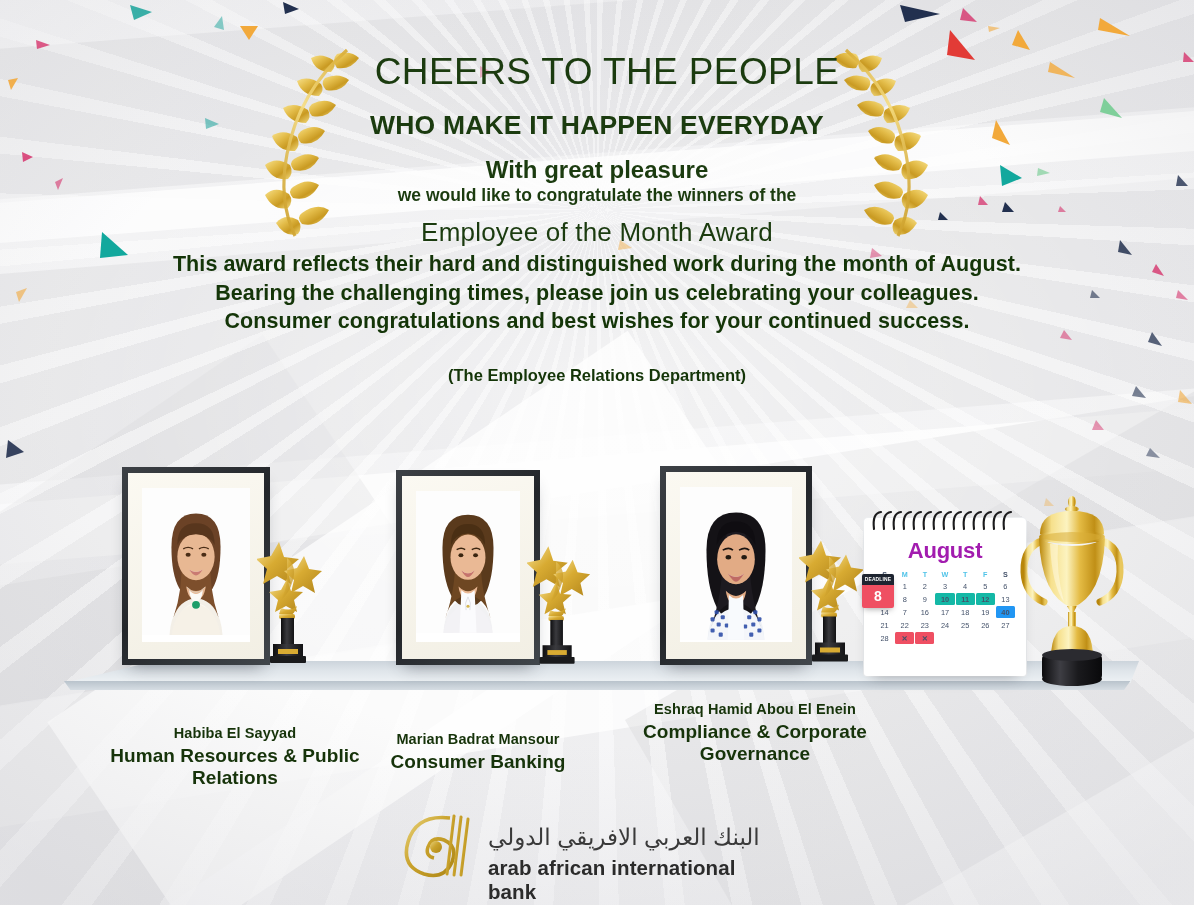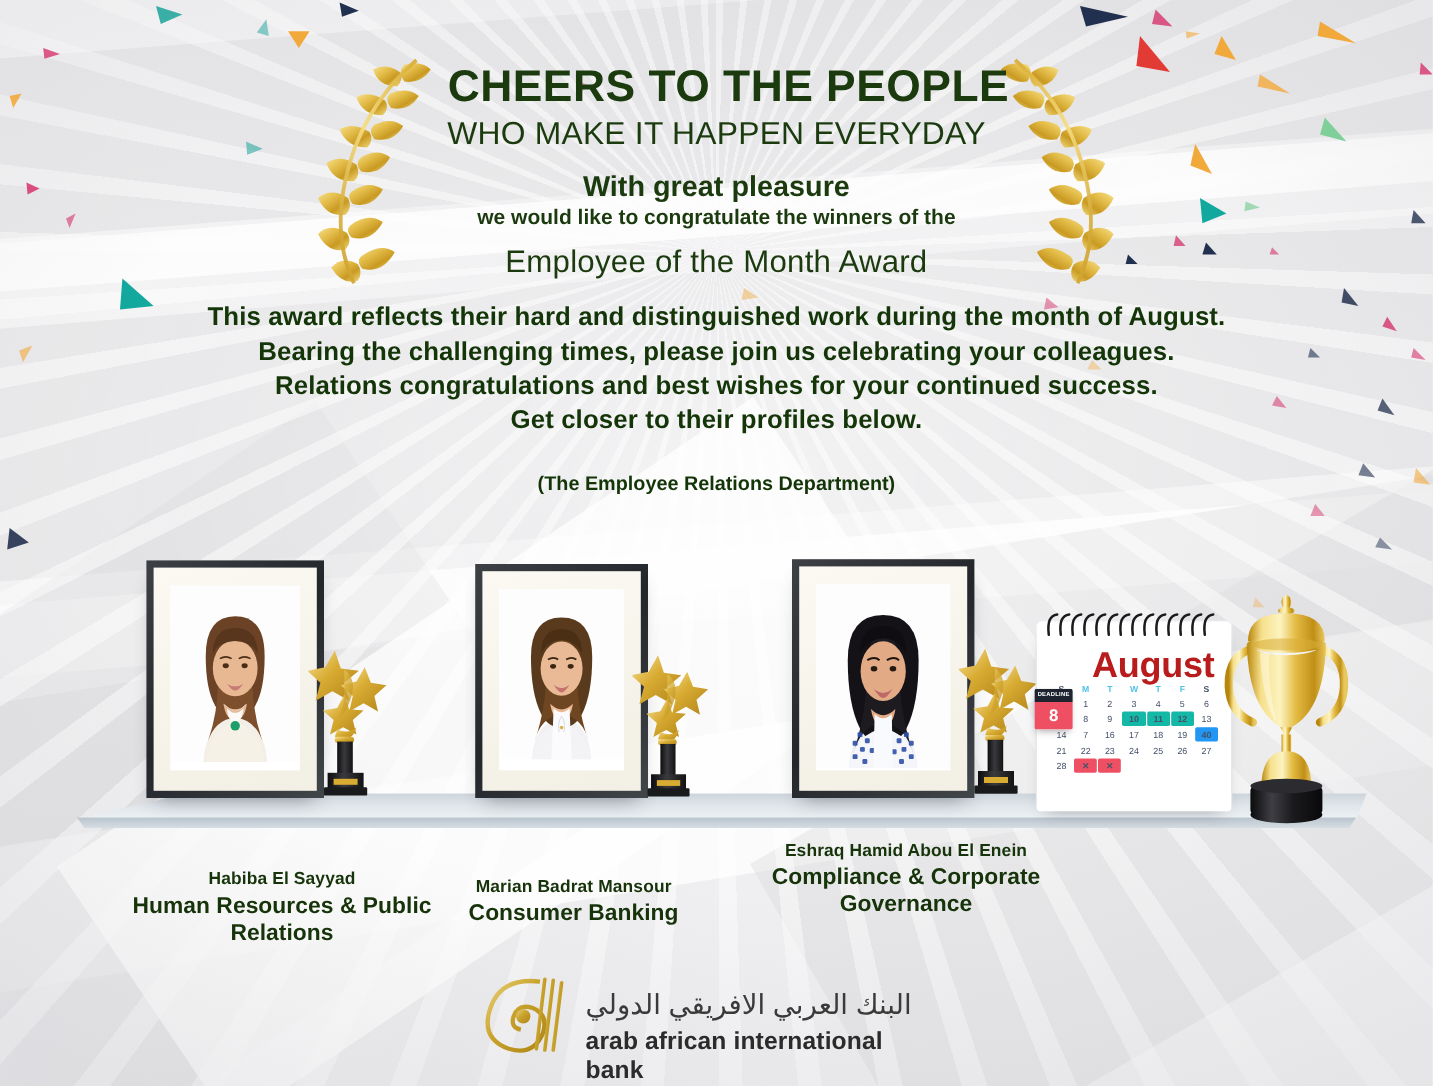--- a/index.html
+++ b/index.html
@@ -52,26 +52,26 @@
 
   
   #header { position:absolute; left:0; top:0; width:1194px; }
 
   .laurel { position:absolute; top:48px; width:120px; height:190px; }
   .laurel.left  { left:255px; }
   .laurel.right { left:818px; transform:scaleX(-1); }
 
   #title-block { position:absolute; left:0; top:52px; width:1194px; text-align:center; }
   #t1 {
-    font-size:37px; font-weight:bold; color:#1b3b0f;
+    font-size:37px; font-weight:normal; color:#1b3b0f;
     letter-spacing:.4px; line-height:1.07;padding-left:20px;
   }
   #t2 {
-    font-size:26.5px; font-weight:normal; color:#1b3b0f;
-    letter-spacing:.2px; line-height:1.2; margin-top:4px;
+    font-size:26.5px; font-weight:bold; color:#1b3b0f;
+    letter-spacing:.2px; line-height:1.2; margin-top:18px;
   }
   #t3 { font-size:24px; font-weight:bold; color:#1b3b0f; margin-top:15px; }
   #t4 { font-size:17.5px; font-weight:bold; color:#1b3b0f; margin-top:1px; }
   #t5 { font-size:26px; color:#1b3b0f; margin-top:11px; letter-spacing:.2px; }
 
   
   #body-block {
     position:absolute; left:0; top:250px; width:1194px; text-align:center;
     color:#143508;
   }
@@ -124,22 +124,22 @@
   #calendar {
     position:absolute; left:864px; top:518px;
     width:162px; height:158px;
     background:#ffffff;
     border-radius:4px 4px 3px 3px;
     box-shadow:0 8px 14px -8px rgba(40,45,55,.40), 0 0 0 1px #eceef0;
   }
   #cal-spiral { position:absolute; left:6px; top:-9px; width:150px; height:22px; }
   #cal-month {
     position:absolute; left:0; top:20px; width:100%;
-    text-align:center; font-size:30px; color:#b91c1c;
-    font-weight:bold; letter-spacing:-.2px;margin-left:16px;
+    text-align:center; font-size:22px; color:#a21caf;
+    font-weight:bold; letter-spacing:-.2px;
   }
   #cal-grid {
     position:absolute; left:10px; top:50px; width:142px;
   }
   #cal-grid table { border-collapse:separate; border-spacing:1px; width:100%; }
   #cal-grid th {
     font-size:7.2px; font-weight:bold; color:#4fc3e8; height:10px;
   }
   #cal-grid th:first-child, #cal-grid th:last-child { color:#44526a; }
   #cal-grid td {
@@ -313,22 +313,21 @@
       <div id="t2">WHO MAKE IT HAPPEN EVERYDAY</div>
       <div id="t3">With great pleasure</div>
       <div id="t4">we would like to congratulate the winners of the</div>
       <div id="t5">Employee of the Month Award</div>
     </div>
   </div>
 
   <div id="body-block">
     <div class="ln">This award reflects their hard and distinguished work during the month of August.</div>
     <div class="ln">Bearing the challenging times, please join us celebrating your colleagues.</div>
-    <div class="ln">Relations congratulations and best wishes for your continued success.</div>
-    <div class="ln">Get closer to their profiles below.</div>
+    <div class="ln">Consumer congratulations and best wishes for your continued success.</div>
     <div id="signoff">(The Employee Relations Department)</div>
   </div>
 
   <div id="shelf">
     <div id="shelf-top"></div>
     <div id="shelf-edge"></div>
   </div>
 
   <div class="frame-unit" style="left:122px; top:467px; width:215px; height:200px;">
     <div class="frame" style="width:148px; height:198px;">

